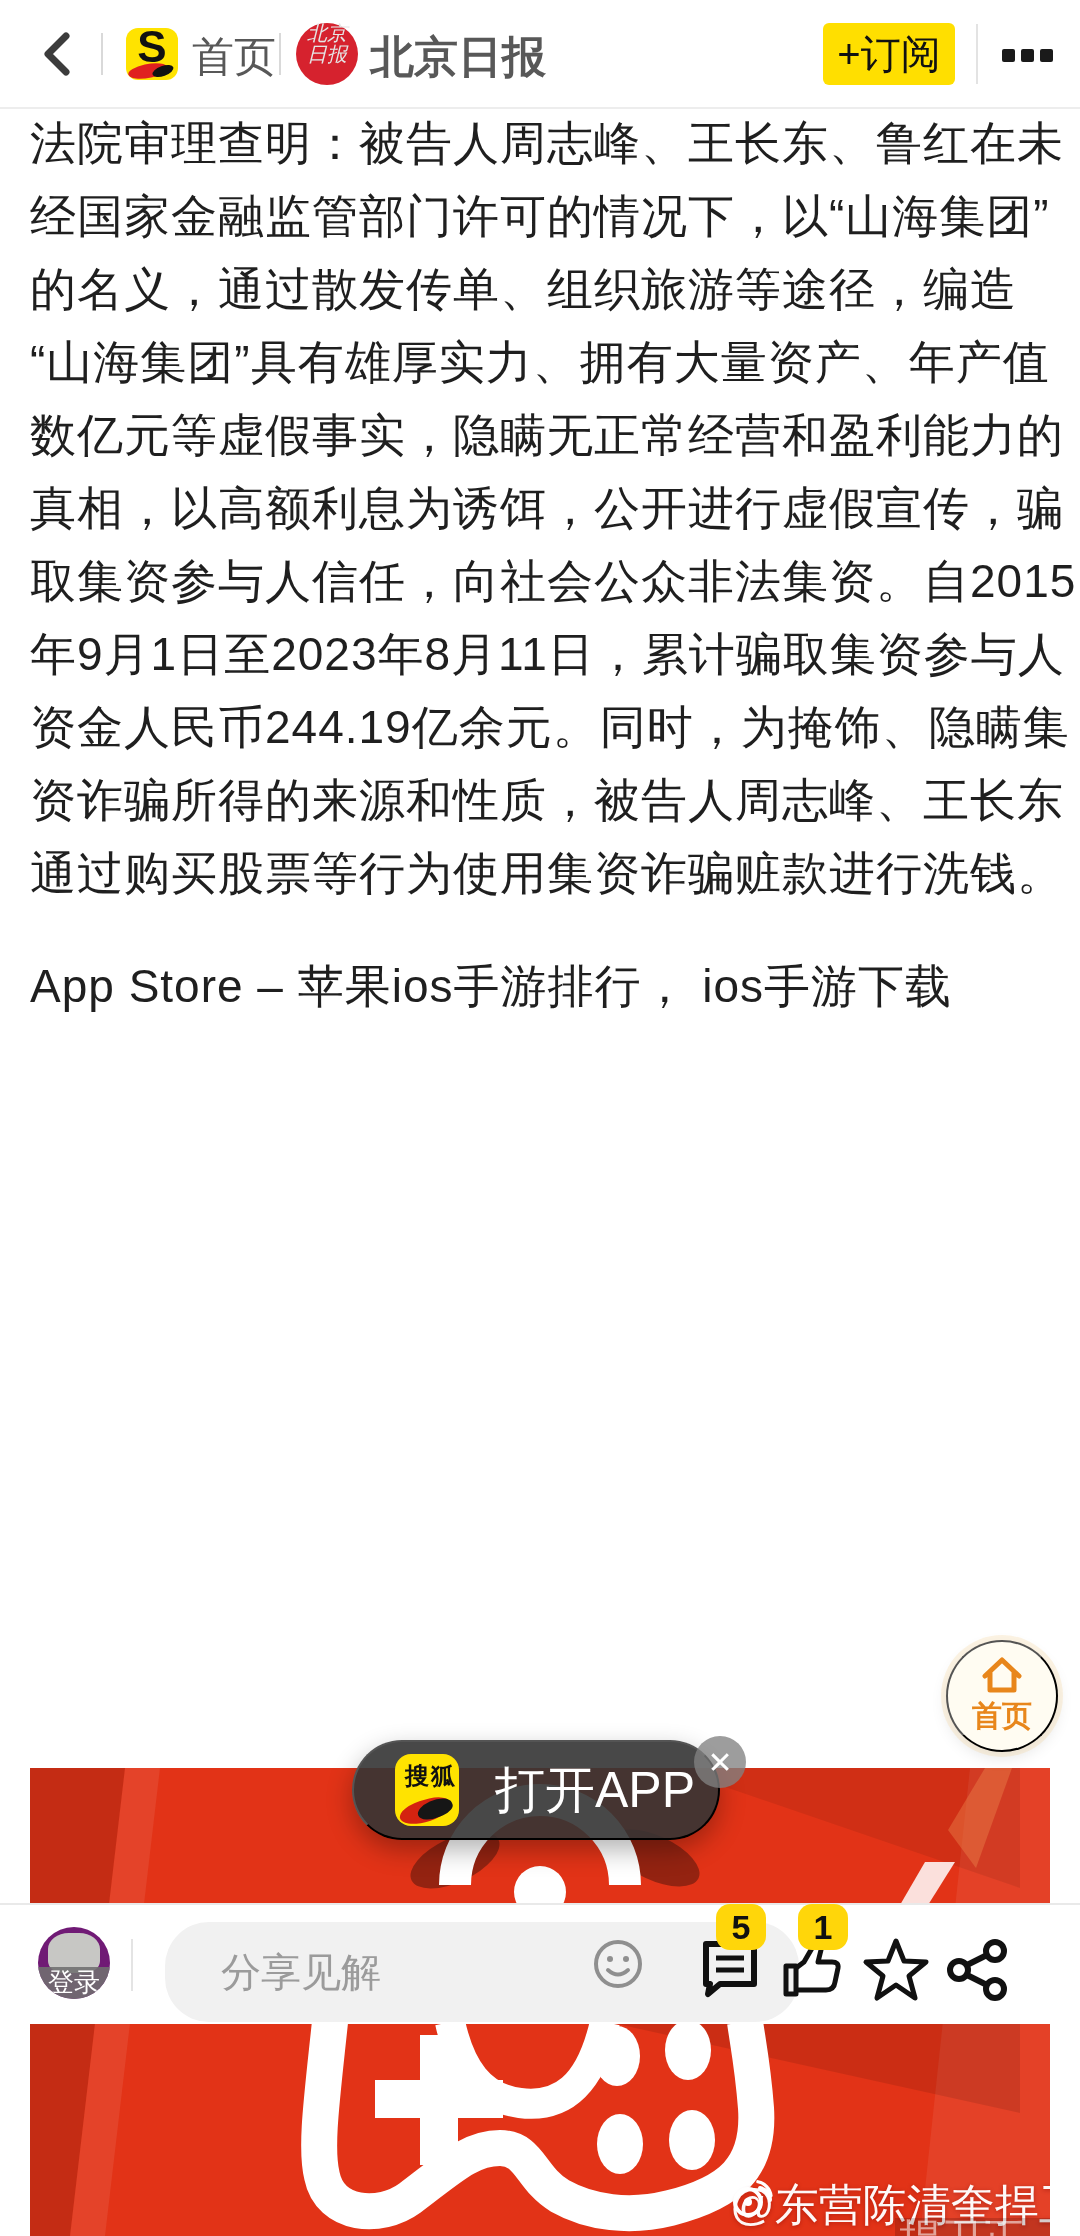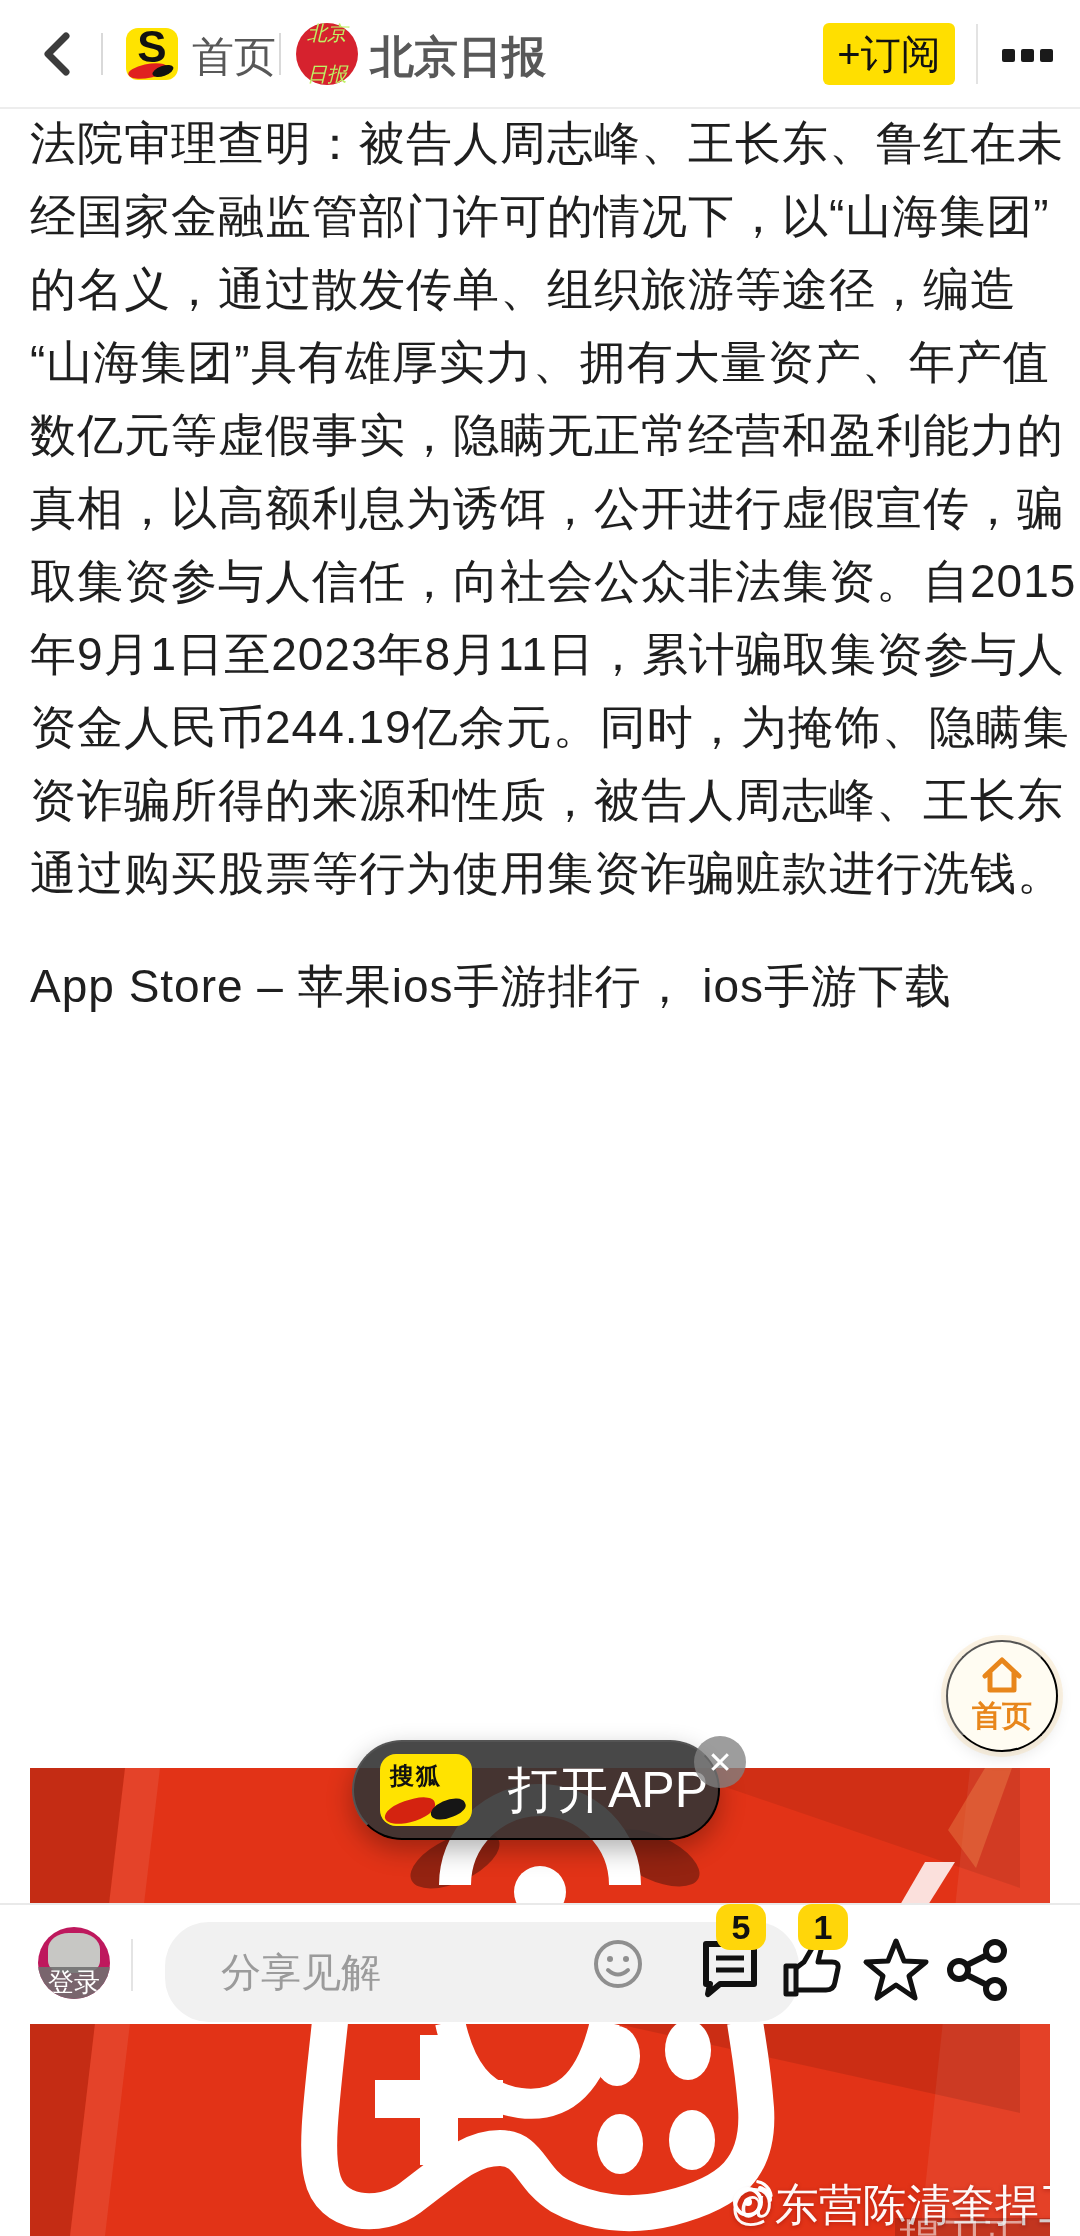--- a/index.html
+++ b/index.html
@@ -21,23 +21,23 @@
   .sohu-logo{left:126px;top:28px;width:52px;height:52px;background:#ffe300;border-radius:12px;
     position:absolute;overflow:hidden;}
   .sohu-logo .s{position:absolute;left:0;top:-6px;width:52px;text-align:center;
     font-weight:bold;font-size:44px;color:#111;}
   .sohu-logo .fox{position:absolute;left:2px;bottom:2px;width:40px;height:14px;background:#e02020;
     border-radius:50% 60% 50% 60%;transform:rotate(-12deg);}
   .sohu-logo .fox2{position:absolute;right:4px;bottom:4px;width:22px;height:10px;background:#111;
     border-radius:50%;transform:rotate(-20deg);}
   .home-tab{position:absolute;left:192px;top:29px;font-size:42px;color:#585858;}
   .bjrb-circle{position:absolute;left:296px;top:23px;width:62px;height:62px;border-radius:50%;
-    background:#d6222e;color:#bef264;text-align:center;line-height:1.05;
+    background:#d6222e;color:#e5e5e5;text-align:center;line-height:1.05;
     font-size:20px;font-family:"Liberation Serif","DejaVu Serif",serif;
-    display:flex;flex-direction:column;justify-content:space-between;font-style:italic;}
+    display:flex;flex-direction:column;justify-content:flex-start;font-style:italic;}
   .src-name{position:absolute;left:370px;top:28px;font-size:44px;color:#585858;font-weight:bold;}
   .subscribe{position:absolute;left:823px;top:23px;width:132px;height:62px;background:#ffdf00;
     border:none;border-radius:6px;font-size:40px;color:#111;font-family:inherit;
     display:flex;align-items:center;justify-content:center;}
   .more{position:absolute;left:996px;top:48px;width:64px;height:14px;display:flex;gap:6px;}
   .more i{width:13px;height:13px;background:#1a1a1a;border-radius:2px;}
   
   .article{position:absolute;left:30px;top:107px;width:1050px;z-index:1;}
   .article p{margin:0 0 40px 0;font-size:46px;line-height:73px;letter-spacing:1px;
     color:#1f1f1f;white-space:pre;}
@@ -55,37 +55,37 @@
   .watermark{position:absolute;left:700px;top:408px;display:flex;align-items:center;gap:8px;z-index:3;}
   .watermark .wm-text{font-size:44px;color:rgba(255,255,255,.97);
     text-shadow:0 1px 4px rgba(120,0,0,.45);white-space:nowrap;}
   .wm-clip{position:absolute;left:865px;top:450px;height:18px;overflow:hidden;display:flex;gap:14px;z-index:3;}
   .wm-clip span{font-size:42px;line-height:42px;color:rgba(255,255,255,.55);
     background:rgba(40,0,0,.18);padding:0 4px;}
   
   .open-app{position:absolute;left:352px;top:1740px;width:368px;height:100px;border-radius:52px;
     background:rgba(52,52,52,.90);z-index:14;display:flex;align-items:center;
     box-shadow:0 10px 26px rgba(0,0,0,.30);}
-  .oa-icon{position:relative;width:92px;height:72px;margin-left:20px;border-radius:16px;
+  .oa-icon{position:relative;width:64px;height:72px;margin-left:35px;border-radius:16px;
     background:#ffe300;overflow:hidden;flex:0 0 auto;}
   .oa-icon .t{position:absolute;left:0;top:6px;width:72px;text-align:center;
     font-size:24px;font-weight:bold;color:#111;letter-spacing:2px;}
   .oa-icon .f1{position:absolute;left:4px;bottom:4px;width:52px;height:22px;background:#d42310;
     border-radius:60% 40% 60% 50%;transform:rotate(-14deg);}
   .oa-icon .f2{position:absolute;right:6px;bottom:8px;width:36px;height:18px;background:#161616;
     border-radius:50% 60% 40% 60%;transform:rotate(-24deg);}
   .oa-label{color:#fff;font-size:50px;margin-left:36px;white-space:nowrap;}
   .oa-close{position:absolute;left:694px;top:1736px;width:52px;height:52px;border-radius:50%;
     background:rgba(130,130,130,.78);color:#fff;font-size:30px;display:flex;align-items:center;
     justify-content:center;z-index:15;border:none;font-family:inherit;}
   
   .comment-bar{position:absolute;left:0;top:1903px;width:1080px;height:119px;background:#fff;
     border-top:2px solid #e9e9e9;z-index:20;}
   .avatar{position:absolute;left:38px;top:22px;width:72px;height:72px;border-radius:50%;
-    background:#be185d;overflow:hidden;border:none;padding:0;}
+    background:#701a75;overflow:hidden;border:none;padding:0;}
   .avatar .pic{position:absolute;left:10px;top:6px;width:52px;height:40px;background:#c7c7c4;
     border-radius:40% 40% 30% 30%;}
   .avatar .login{position:absolute;left:0;bottom:0;width:72px;height:32px;
     background:rgba(112,112,112,.88);color:#fff;font-size:26px;text-align:center;line-height:30px;}
   .cb-sep{position:absolute;left:131px;top:34px;width:2px;height:52px;background:#e4e4e4;}
   .share-input{position:absolute;left:165px;top:17px;width:498px;height:100px;border-radius:44px;
     background:#f1f1f1;border:none;outline:none;padding:0 80px 0 56px;font-size:40px;
     color:#333;font-family:inherit;}
   .share-input::placeholder{color:#9b9b9b;}
   .emoji-btn{position:absolute;left:590px;top:32px;width:56px;height:56px;background:none;border:none;padding:0;}

